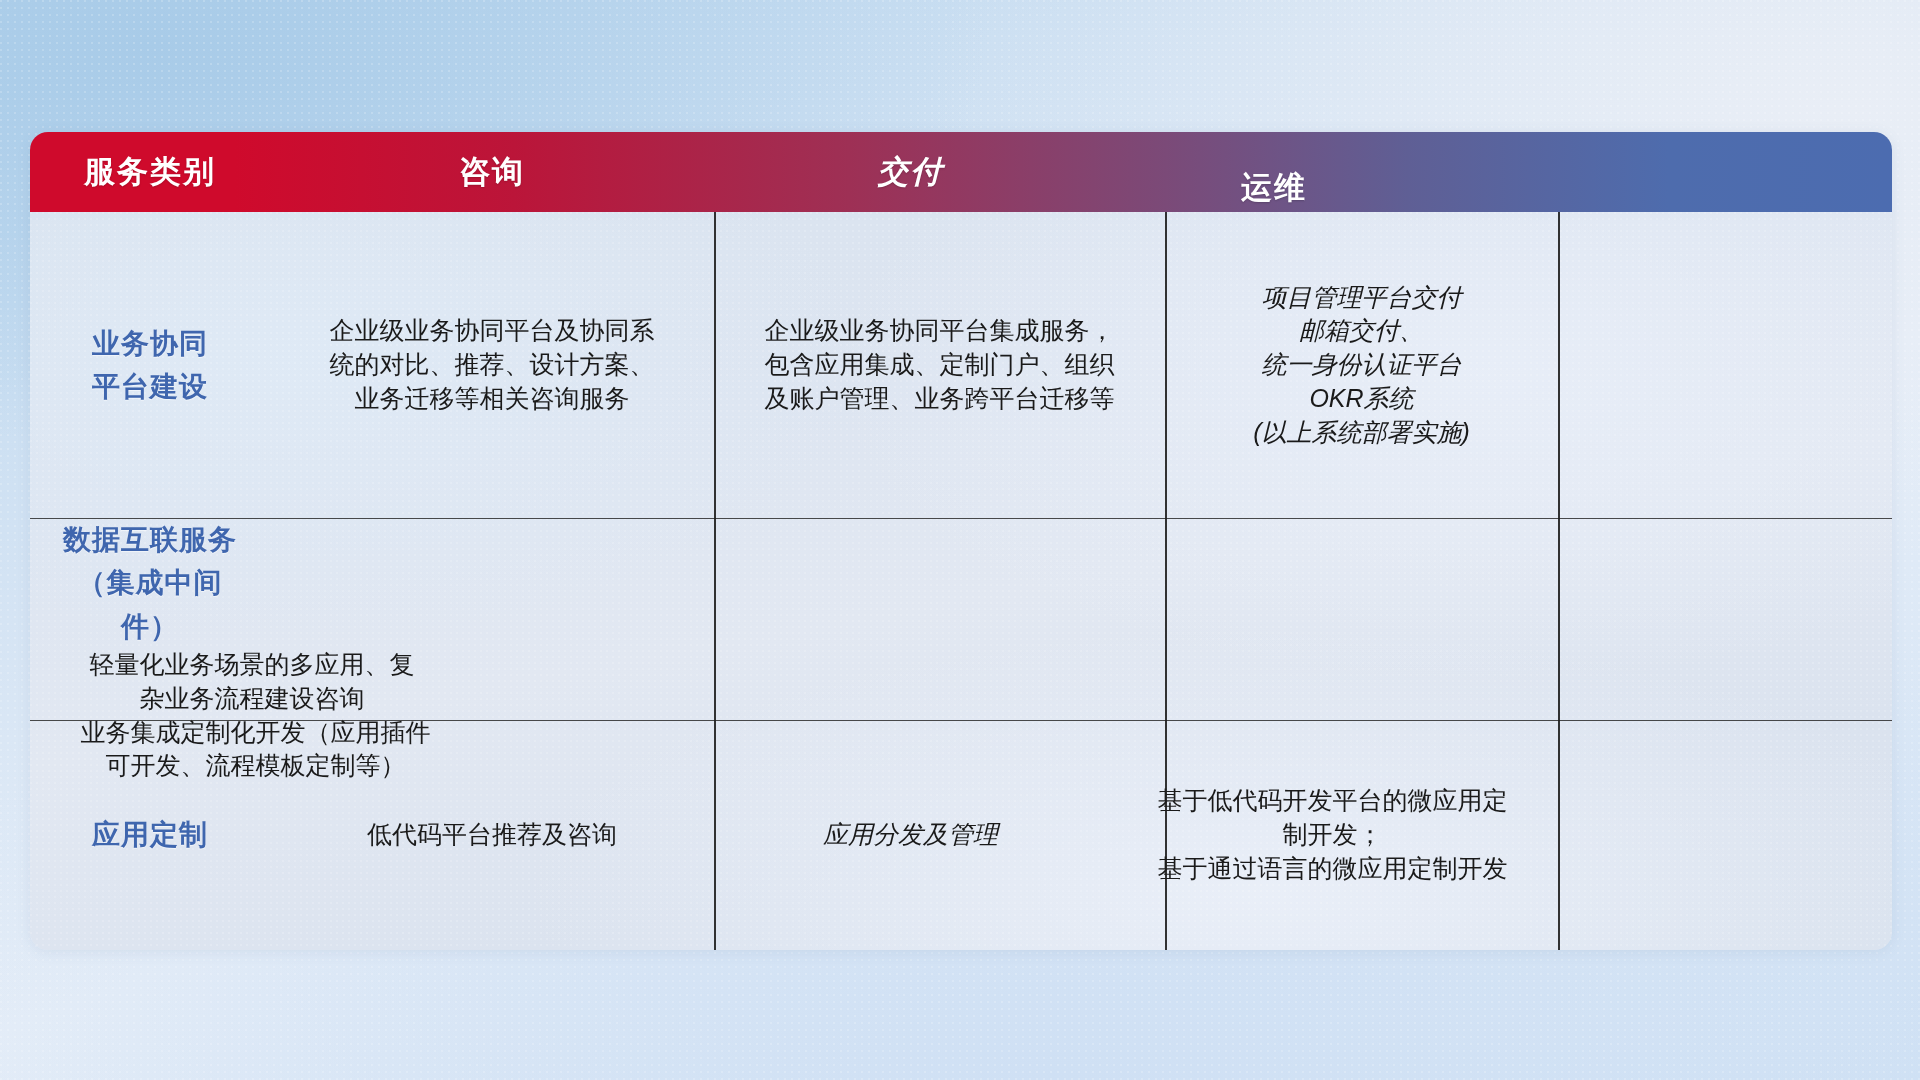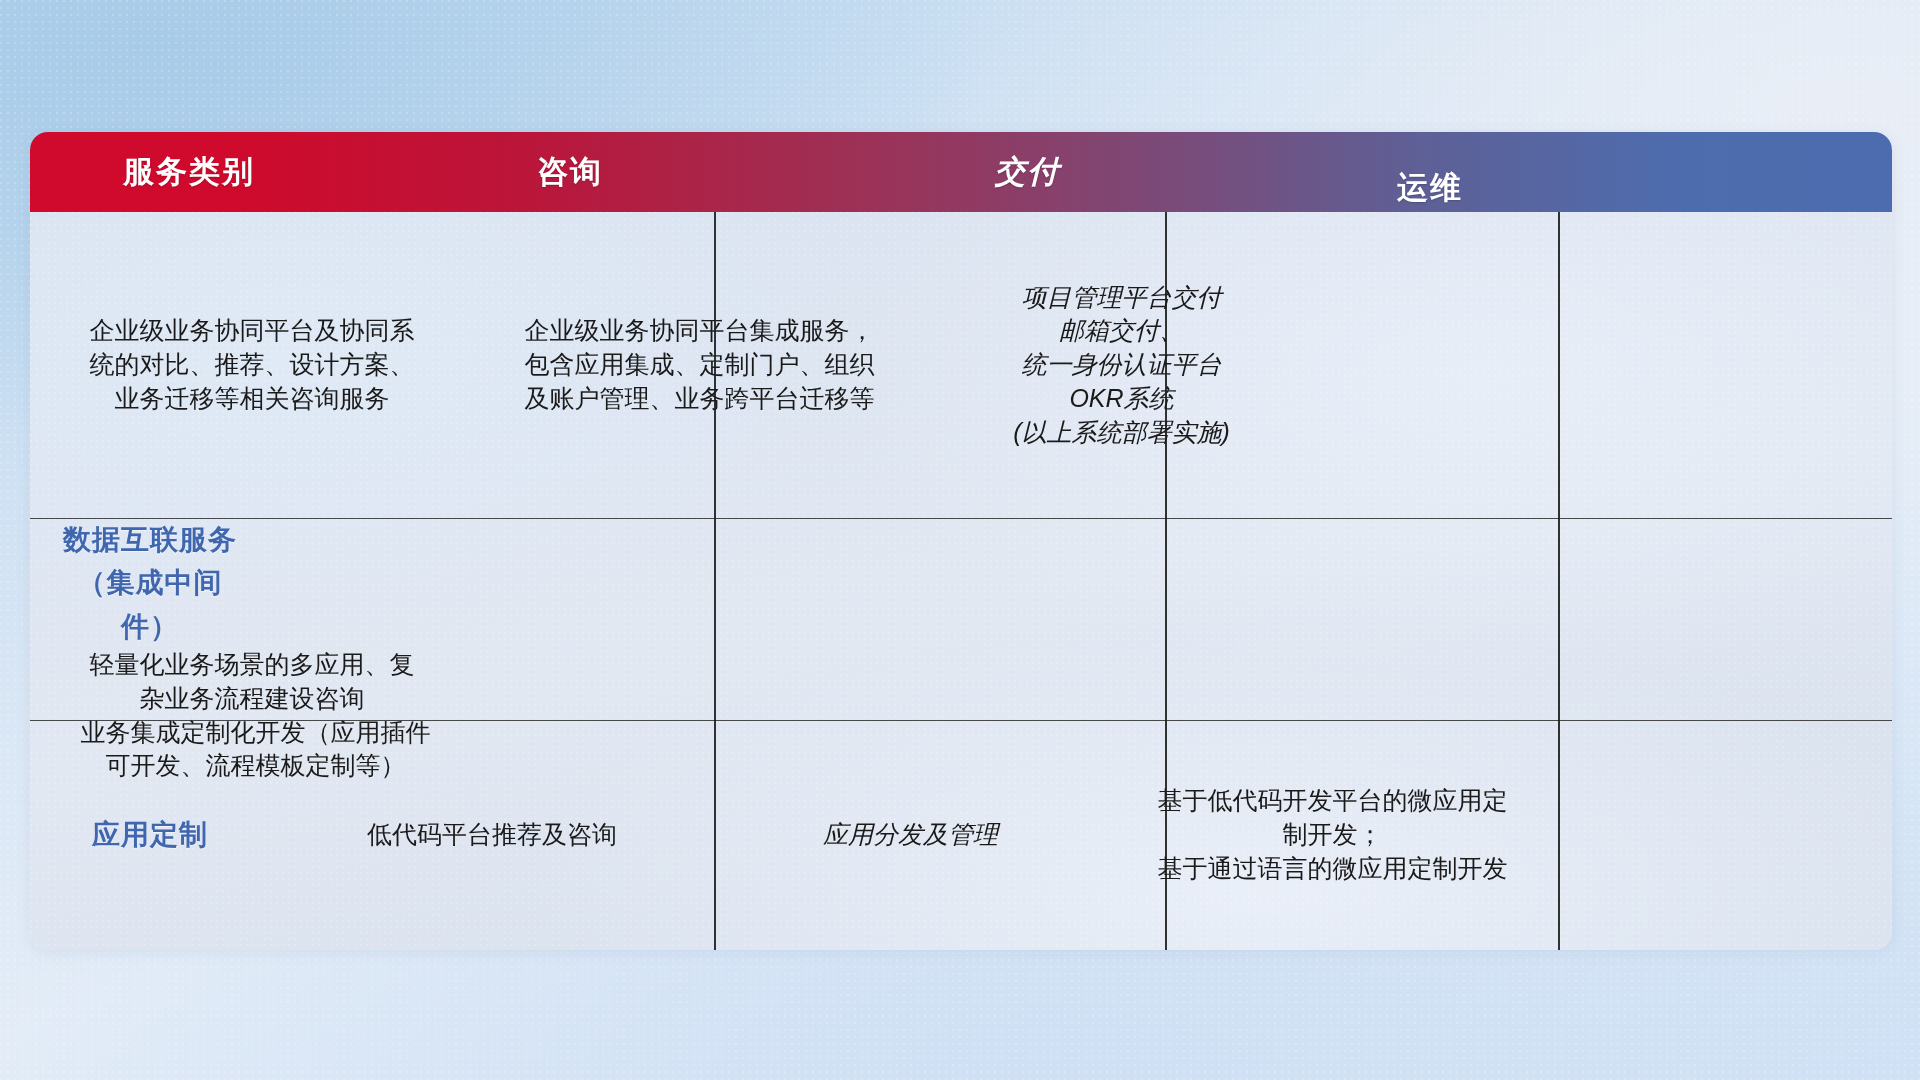--- a/index.html
+++ b/index.html
@@ -62,21 +62,20 @@
     color: #ffffff;
   }
   .th {
     display: flex;
     align-items: center;
     justify-content: center;
     font-size: 31px;
     font-weight: 700;
     letter-spacing: 2px;
     text-shadow: 0 1px 2px rgba(0,0,0,.18);
-    padding-left: 39px;
   }
 
   
   .tbody {
     height: 738px;
     background:
       radial-gradient(ellipse 45% 55% at 14% 20%, rgba(223,234,246,.95) 0%, rgba(223,234,246,0) 70%),
       radial-gradient(ellipse 50% 60% at 78% 22%, rgba(232,238,248,.95) 0%, rgba(232,238,248,0) 70%),
       radial-gradient(ellipse 55% 50% at 66% 92%, rgba(235,240,249,.9) 0%, rgba(235,240,249,0) 72%),
       linear-gradient(170deg, #d9e3ef 0%, #dde5f1 30%, #e2e8f2 52%, #dbe3ef 78%, #d9e2ee 100%);
@@ -174,20 +173,22 @@
     <div class="tbody-noise"></div>
 
     <div class="row-sep" id="sep-1"></div>
     <div class="row-sep" id="sep-2"></div>
 
     <div class="col-sep" id="colsep-1"></div>
     <div class="col-sep" id="colsep-2"></div>
     <div class="col-sep" id="colsep-3"></div>
 
     <div class="trow" id="row-0">
+      <div class="td cat c0">业务协同
+平台建设</div>
       <div class="td c1">企业级业务协同平台及协同系
 统的对比、推荐、设计方案、
 业务迁移等相关咨询服务</div>
       <div class="td c2">企业级业务协同平台集成服务，
 包含应用集成、定制门户、组织
 及账户管理、业务跨平台迁移等</div>
       <div class="td c3">项目管理平台交付
 邮箱交付、
 统一身份认证平台
 OKR系统

